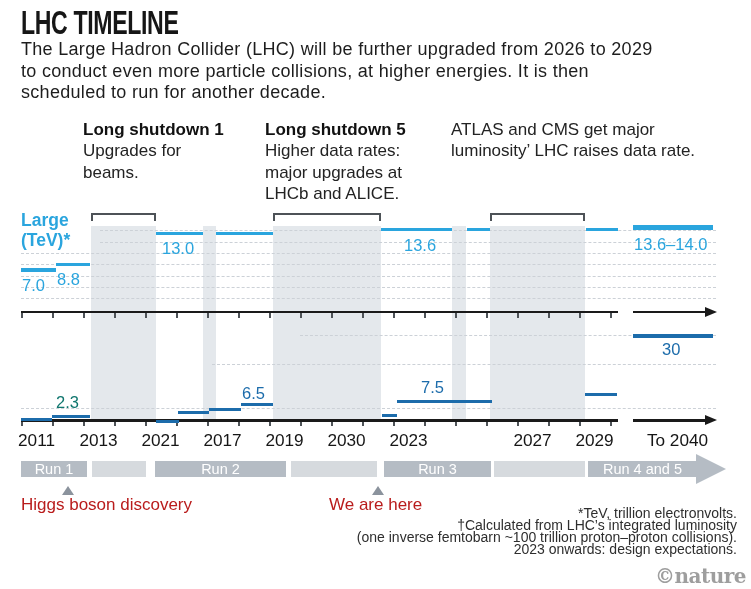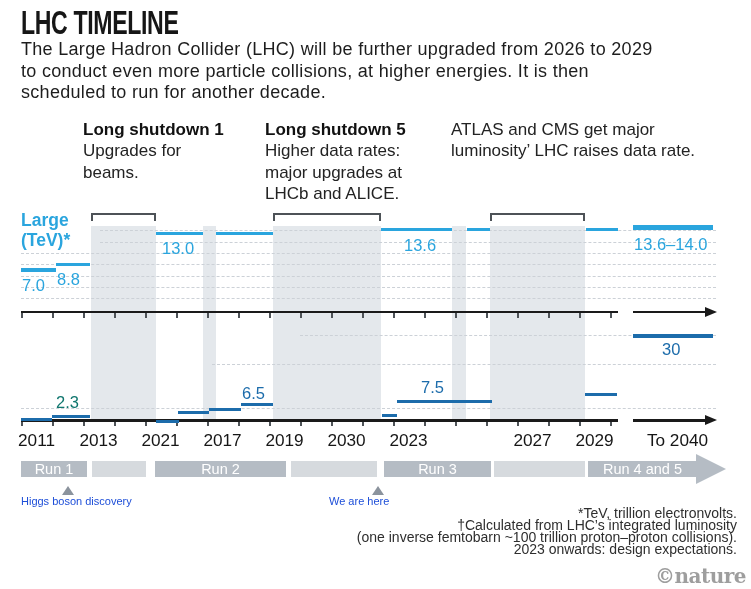--- a/index.html
+++ b/index.html
@@ -12,21 +12,21 @@
          letter-spacing:-0.5px;}
   .intro{position:absolute;left:21px;top:39px;font-size:18px;line-height:21.6px;color:#1d1d1d;
          letter-spacing:0.3px;}
   .intro div{white-space:nowrap;}
   .shutdown{position:absolute;top:119px;font-size:17px;line-height:21.3px;color:#232323;}
   .shutdown .sh-t{font-weight:bold;color:#111;}
   .shutdown div{white-space:nowrap;}
   .elabel{position:absolute;left:21px;top:211px;font-size:17.5px;font-weight:bold;line-height:19.5px;}
   .clabel{position:absolute;left:21px;top:327px;font-size:17.5px;font-weight:bold;line-height:21px;}
   .clabel sup{font-size:11px;}
-  .gray-annot{position:absolute;top:495px;font-size:11px;color:#1d4ed8;white-space:nowrap;}
+  .gray-annot{position:absolute;top:495px;font-size:17px;color:#b91c1c;white-space:nowrap;}
   .tri{position:absolute;width:0;height:0;border-left:6.5px solid transparent;
        border-right:6.5px solid transparent;border-bottom:9px solid #8b939d;}
   .footnotes{position:absolute;right:14px;top:507px;text-align:right;font-size:14px;
              line-height:12.1px;color:#2e2e2e;}
   .credit{position:absolute;right:5px;top:564px;font-family:"DejaVu Serif",serif;font-weight:bold;
           font-size:20px;color:#9e9e9e;letter-spacing:-0.5px;}
   .seg-label{position:absolute;font-size:16.5px;white-space:nowrap;}
   .year-label{position:absolute;top:430px;width:70px;text-align:center;font-size:17.2px;}
   .run-bar{position:absolute;display:flex;align-items:center;justify-content:center;
            font-size:14.5px;color:#fff;}

